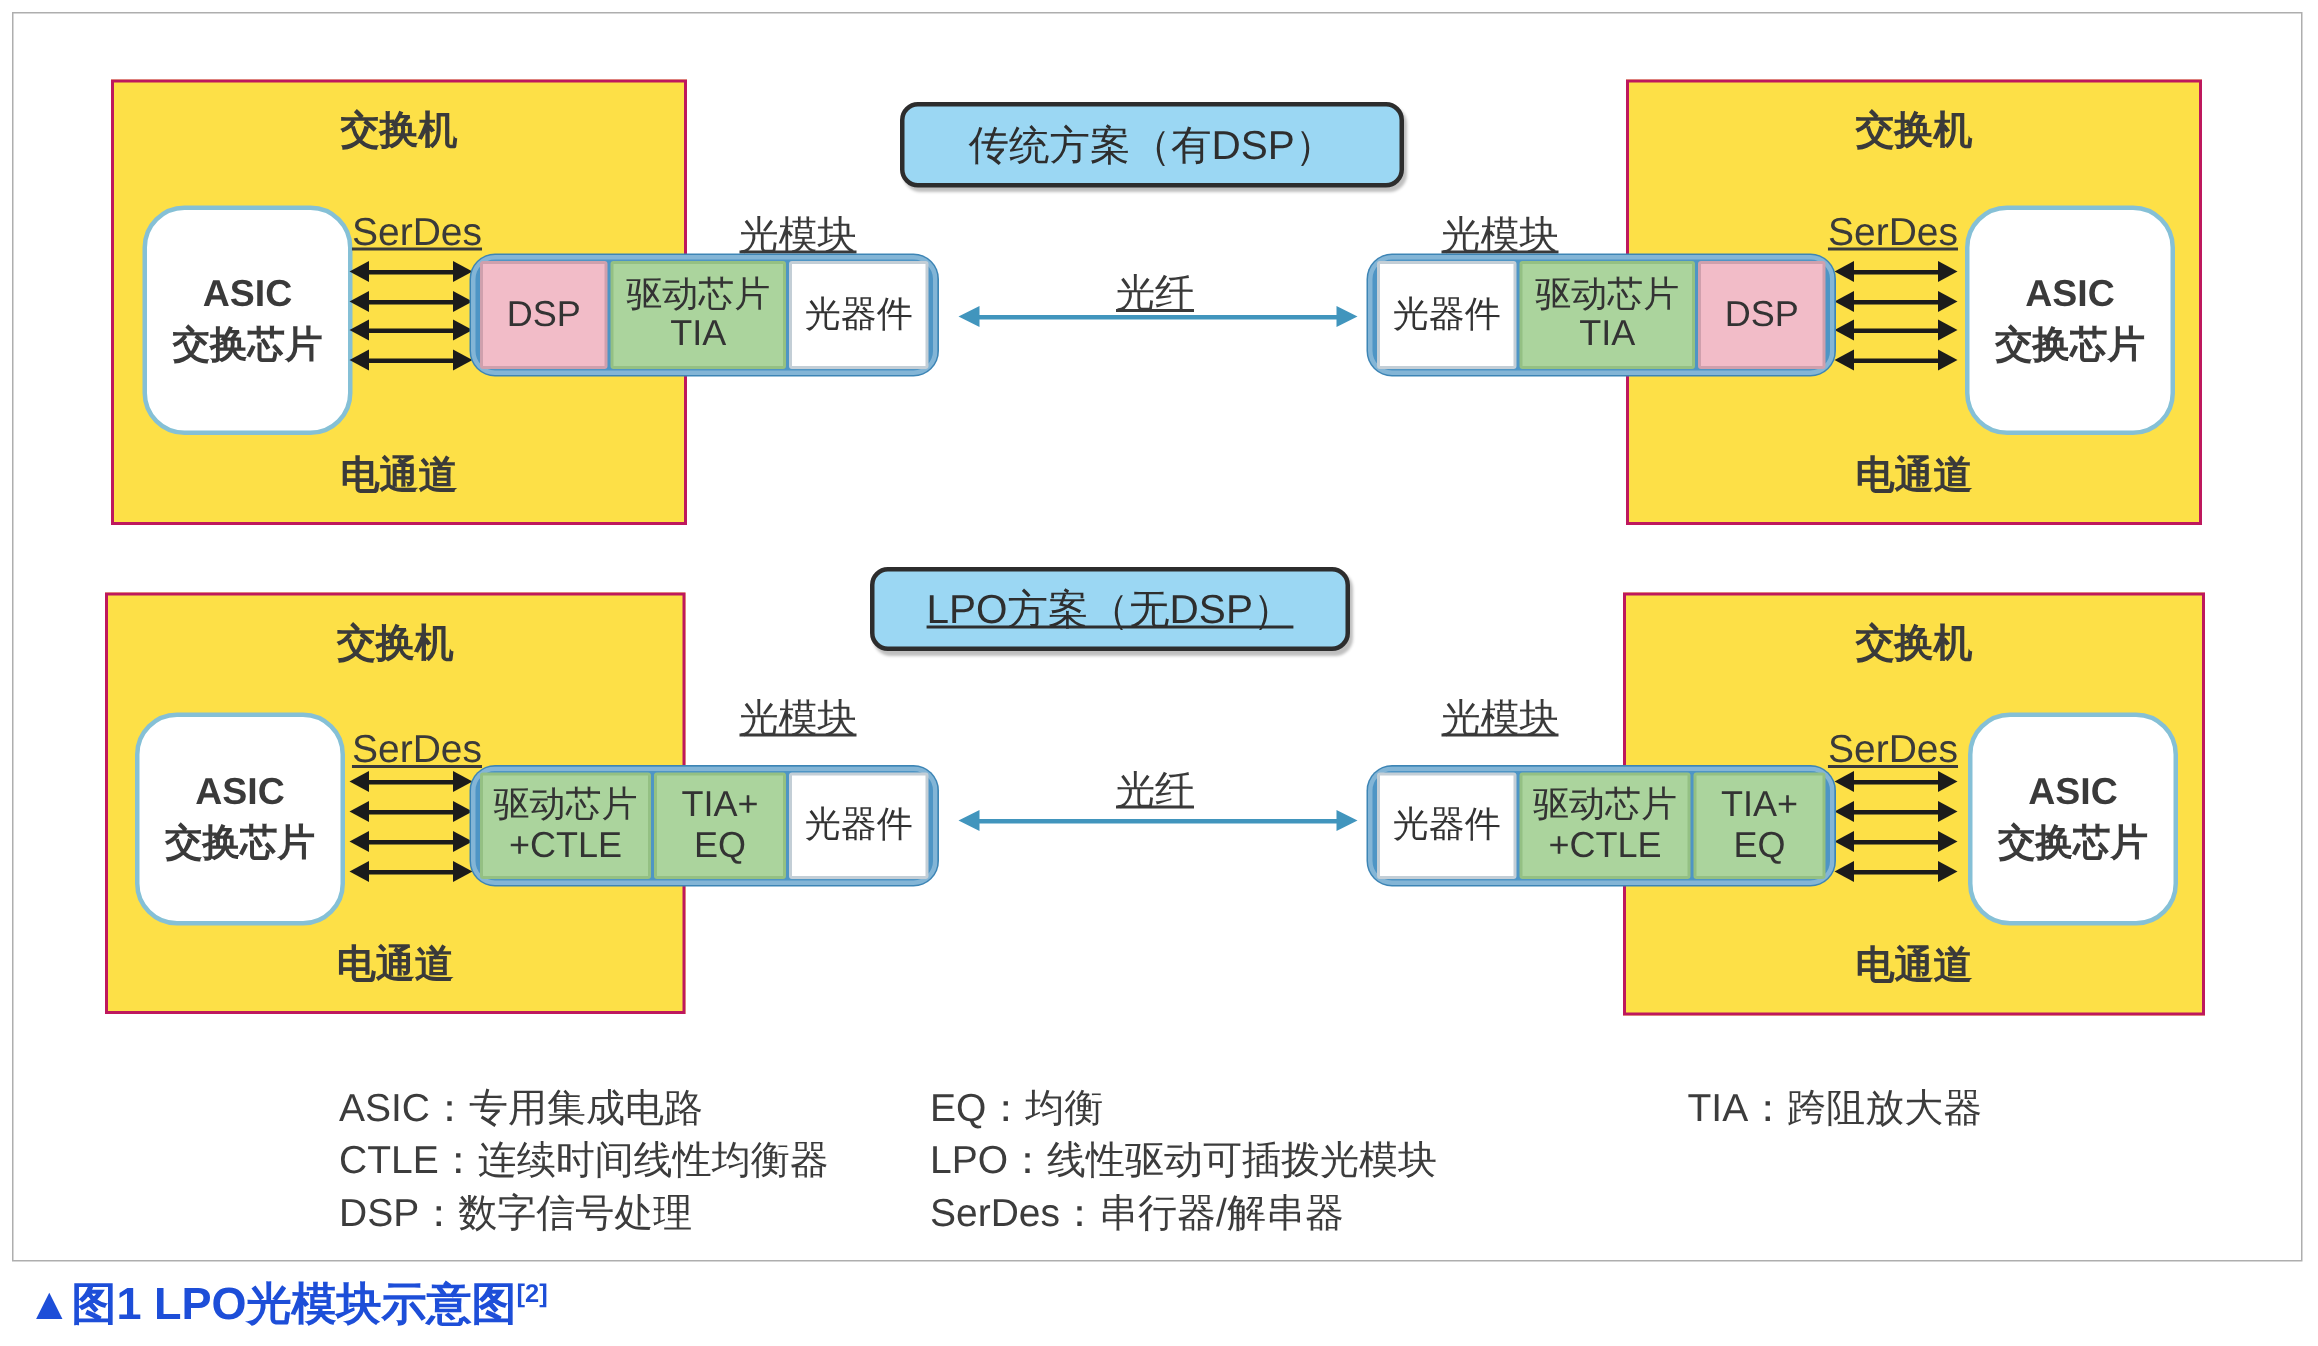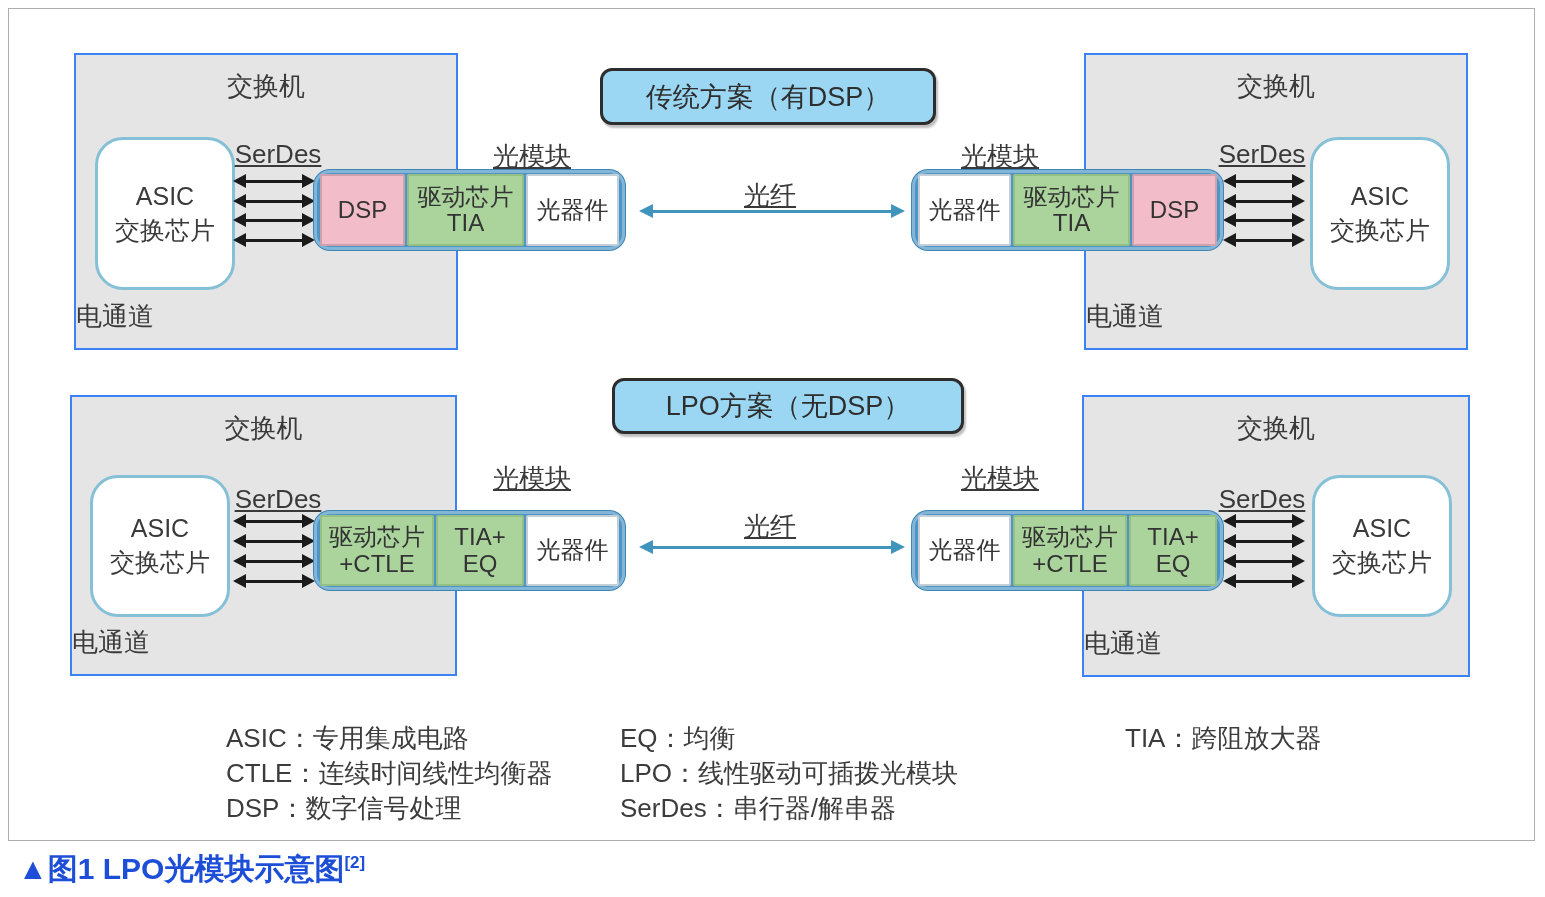--- a/index.html
+++ b/index.html
@@ -6,28 +6,28 @@
   .canvas{
     position:relative;width:1545px;height:897px;background:#ffffff;
     font-family:"Liberation Sans","DejaVu Sans",sans-serif;color:#3a3a3a;
     overflow:hidden;
   }
   .frame{
     position:absolute;left:8px;top:8px;width:1527px;height:833px;
     border:1px solid #aeaeae;background:#ffffff;box-sizing:border-box;
   }
   .switch-box{
-    position:absolute;background:#e5e5e5;border:2px solid #3b82f6;box-sizing:border-box;
+    position:absolute;background:#fde047;border:2px solid #be185d;box-sizing:border-box;font-weight:bold;
   }
   .switch-title{
     position:absolute;left:0;right:0;top:14px;text-align:center;
     font-size:26px;color:#3a3a3a;
   }
   .channel-label{
-    position:absolute;left:0;right:0;bottom:14px;text-align:left;
+    position:absolute;left:0;right:0;bottom:14px;text-align:center;
     font-size:26px;color:#3a3a3a;
   }
   .asic{
     position:absolute;background:#ffffff;border:3px solid #85c0d6;border-radius:28px;
     display:flex;flex-direction:column;align-items:center;justify-content:center;
     font-size:25px;line-height:1.35;color:#3a3a3a;box-sizing:border-box;text-align:center;
   }
   .lbl{
     position:absolute;font-size:26px;color:#3a3a3a;text-align:center;text-decoration:underline;
   }
@@ -157,21 +157,21 @@
 
   <div class="switch-box" style="left:1082px;top:395px;width:388px;height:282px;">
     <div class="switch-title">交换机</div>
     <div class="asic" style="right:16px;top:78px;width:140px;height:142px;">
       <span>ASIC</span>
       <span>交换芯片</span>
     </div>
     <div class="channel-label">电通道</div>
   </div>
 
-  <div class="title-pill" style="left:612px;top:378px;width:352px;height:56px;">LPO方案（无DSP）</div>
+  <div class="title-pill" style="left:580px;top:378px;width:320px;height:56px;text-decoration:underline;">LPO方案（无DSP）</div>
 
   <div class="lbl" style="left:214px;top:484px;width:128px;">SerDes</div>
   <div class="lbl" style="left:1198px;top:484px;width:128px;">SerDes</div>
 
   <div class="arrow-stack" style="left:233px;top:520px;width:82px;height:63px;">
     <div class="darrow"></div>
     <div class="darrow"></div>
     <div class="darrow"></div>
     <div class="darrow"></div>
   </div>

